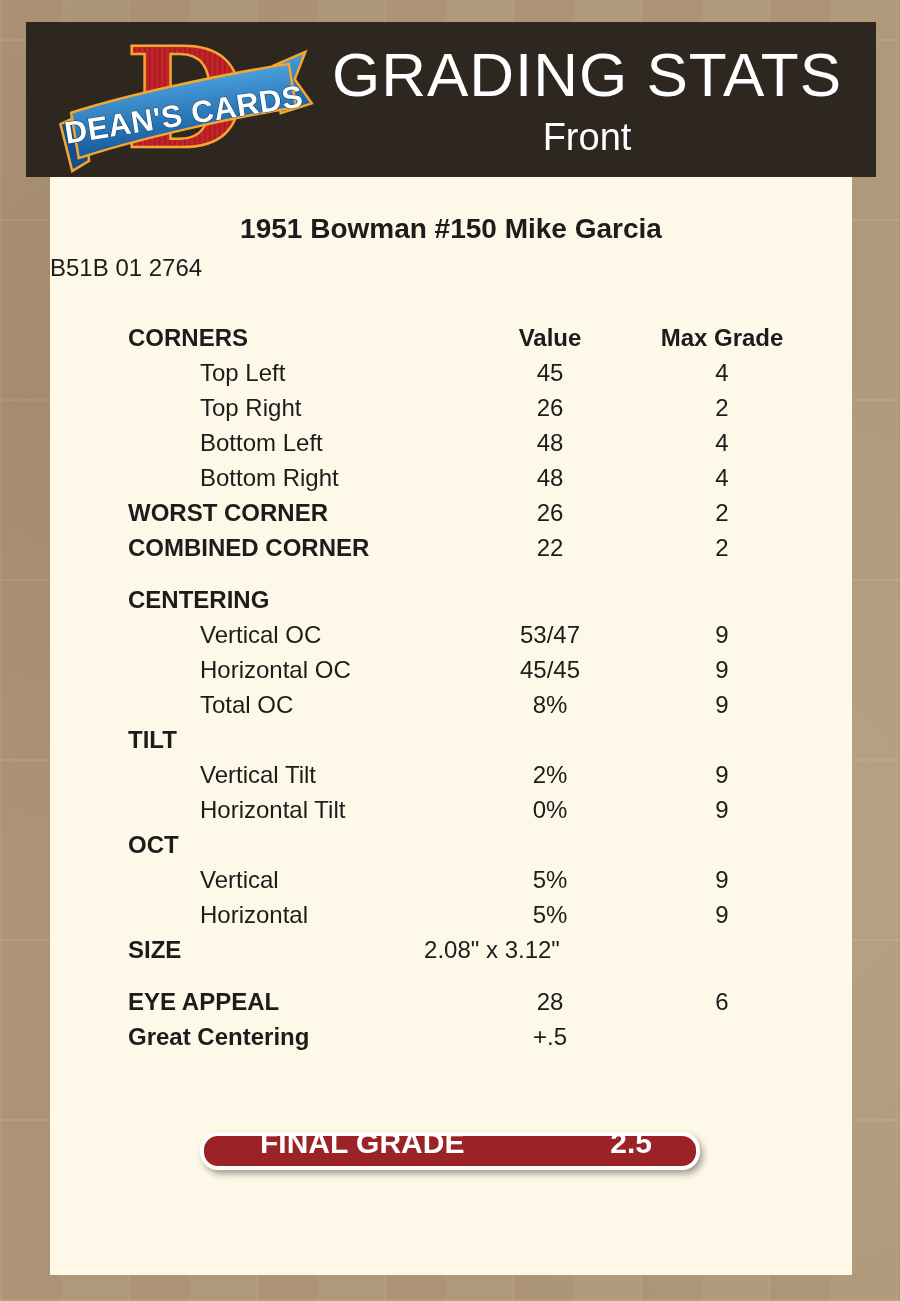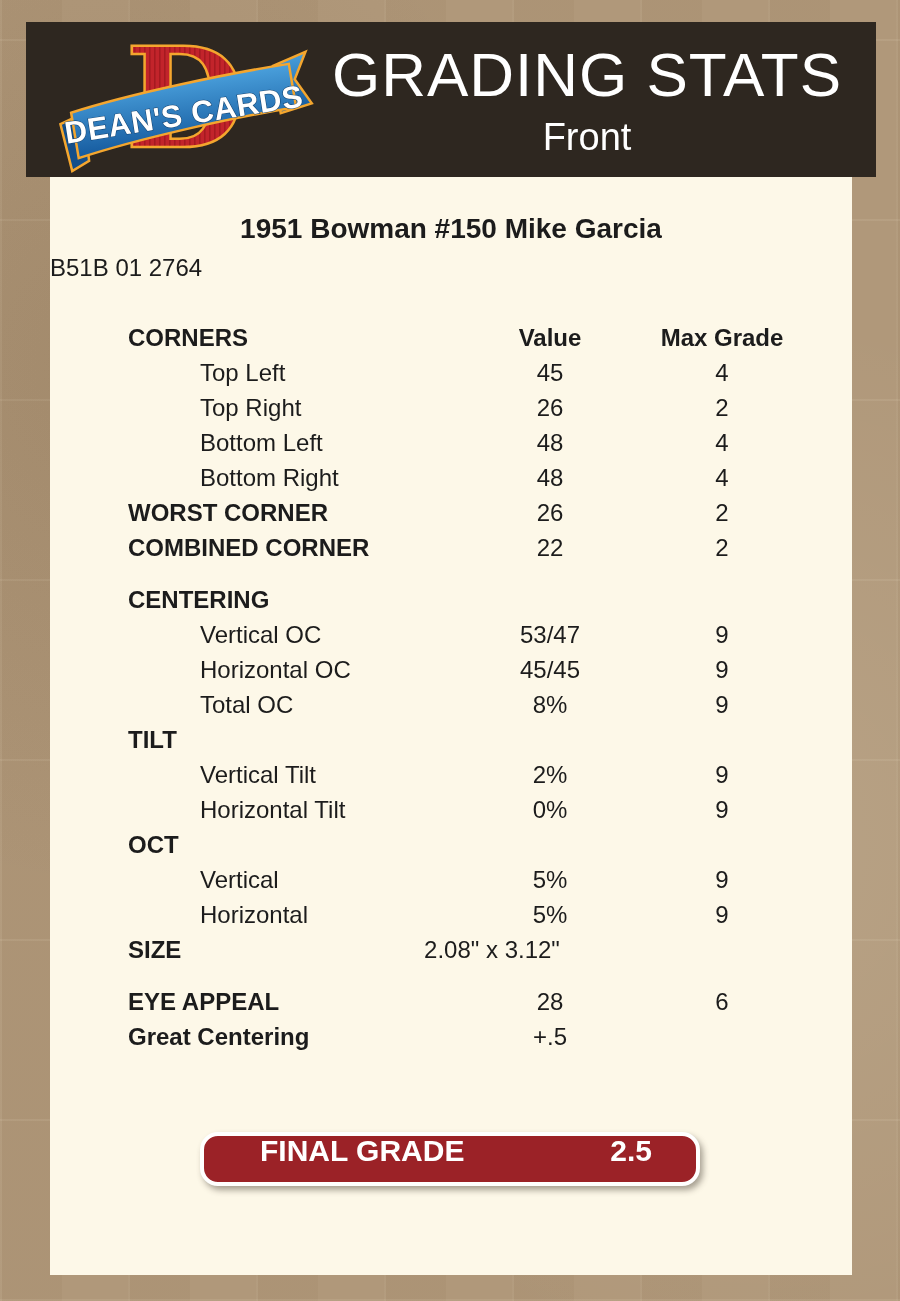--- a/index.html
+++ b/index.html
@@ -36,21 +36,21 @@
   .row{position:relative;height:35px;line-height:35px;font-size:24px;}
   .row.gap{margin-top:17px;}
   .row .label{margin-left:78px;}
   .row.indent .label{margin-left:150px;}
   .row.bold .label{font-weight:bold;}
   .row .value{position:absolute;left:400px;top:0;width:200px;text-align:center;}
   .row.wide-value .value{left:342px;}
   .row .max{position:absolute;left:592px;top:0;width:160px;text-align:center;}
   .row.header .value,.row.header .max{font-weight:bold;}
   .final-grade{
-    position:absolute;left:150px;top:955px;width:500px;height:54px;
+    position:absolute;left:150px;top:955px;width:500px;height:38px;
     background:var(--accent_red,#9b2227);
     border:4px solid #ffffff;border-radius:18px;box-sizing:border-box;
     box-shadow:3px 4px 6px rgba(60,50,40,0.45);
     display:flex;align-items:center;justify-content:space-between;
     padding:0 44px 16px 56px;color:#fff;font-weight:bold;font-size:30px;
     cursor:default;
   }
 </style>
 </head>
 <body>

